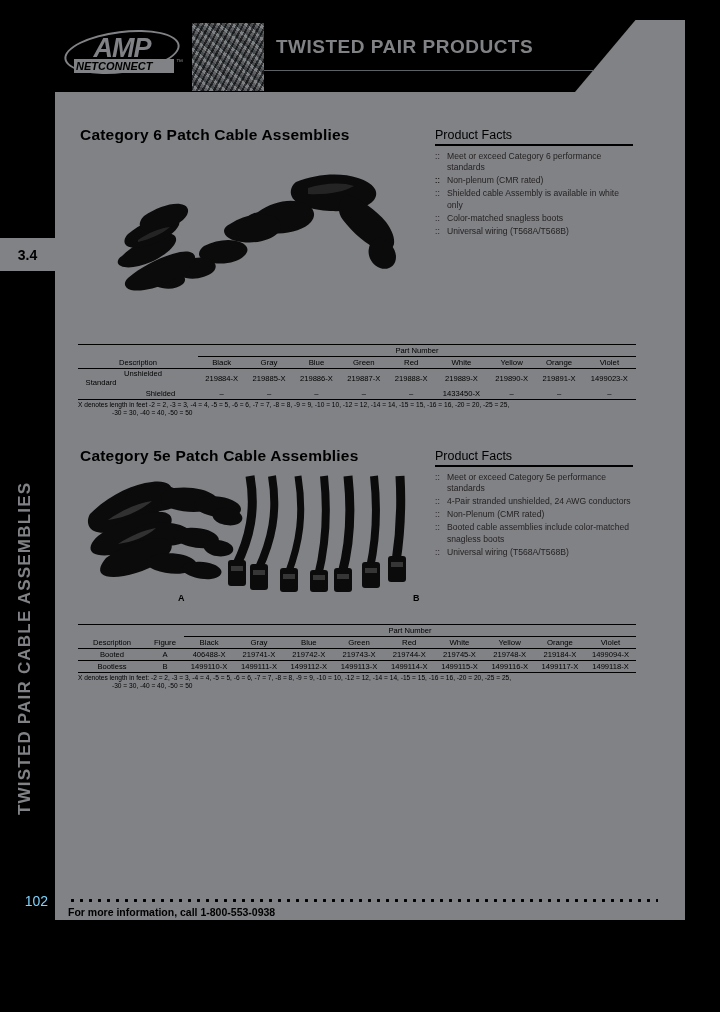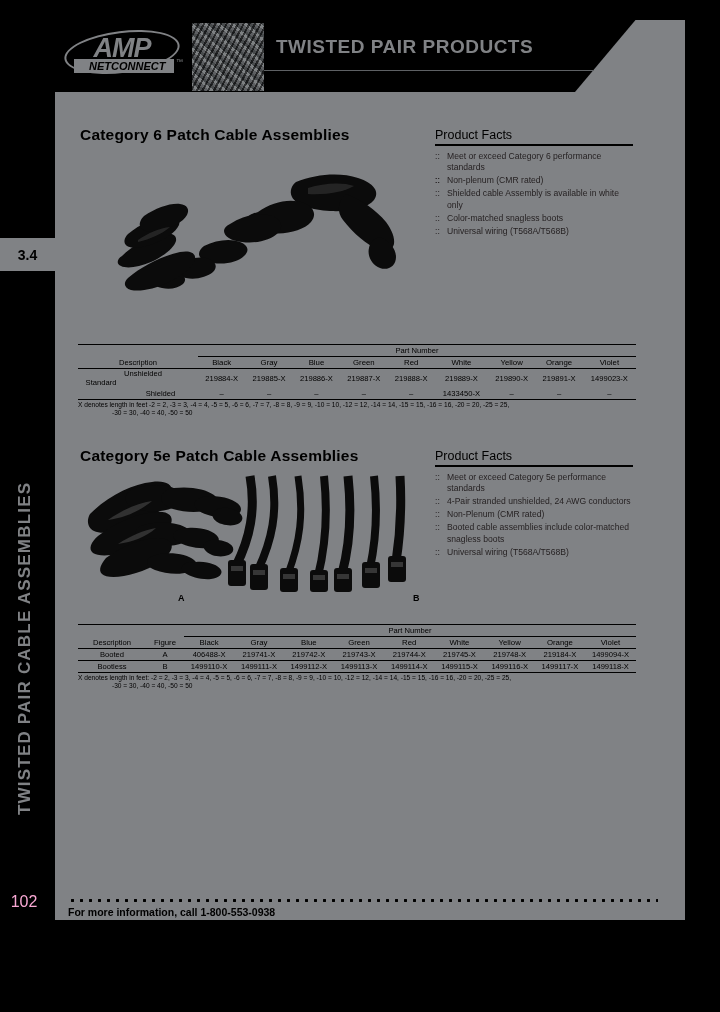--- a/index.html
+++ b/index.html
@@ -61,21 +61,21 @@
     font-family: "Liberation Sans", sans-serif;
   }
   .logo .netc {
     position: absolute; left: 12px; top: 31px;
     width: 100px;
     color: #000;
     background: #808285;
     font-size: 11px; font-weight: bold; font-style: italic;
     letter-spacing: 0px;
     text-align: left;
-    padding: 1px 15px;
+    padding: 1px 2px;
   }
   .logo .tm {
     position: absolute; left: 114px; top: 30px;
     color: #808285; font-size: 7px;
   }
 
   
   .hdr-photo {
     position: absolute;
     left: 192px; top: 23px;
@@ -133,23 +133,23 @@
     transform: rotate(-90deg);
     color: #808285;
     font-size: 17px; font-weight: bold;
     letter-spacing: 1.2px;
     white-space: nowrap;
   }
   .pagenum {
     position: absolute;
     left: 0px; top: 893px;
     width: 48px;
-    text-align: center;
-    color: #f9a8d4;
-    font-size: 16px;
+    text-align: right;
+    color: #7dd3fc;
+    font-size: 14px;
   }
   .side-thin {
     position: absolute;
     left: 48px; top: 893px;
     width: 7px; height: 30px;
     background: #000;
   }
 
   
   .content { position: absolute; left: 80px; top: 0; width: 560px; }

